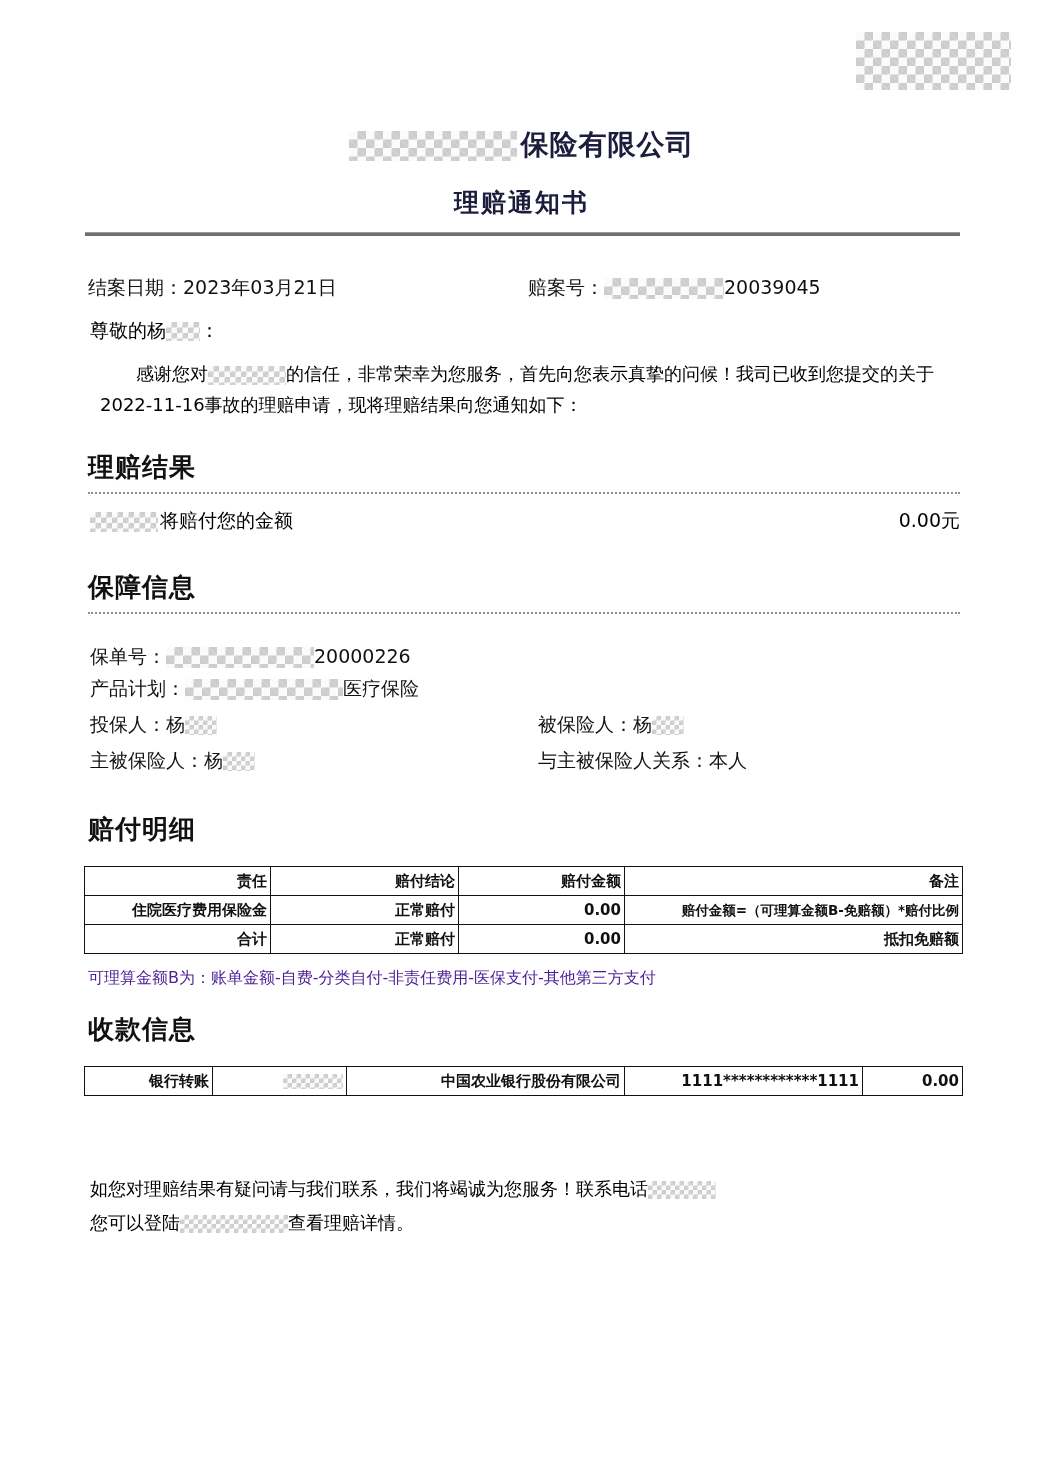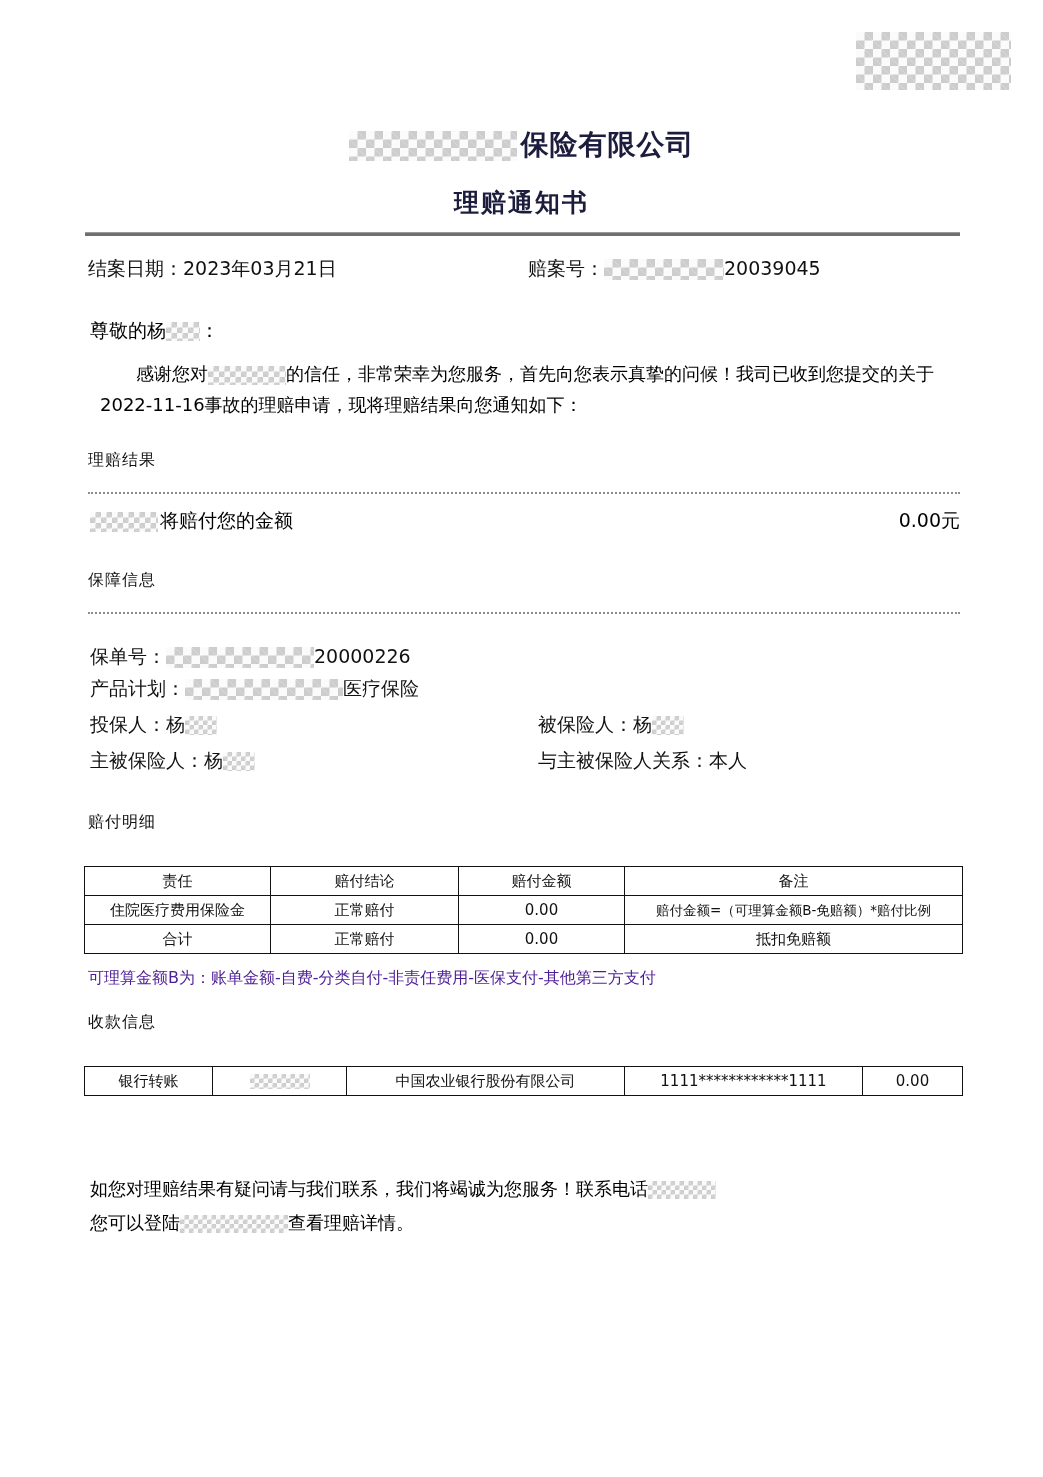--- a/index.html
+++ b/index.html
@@ -82,21 +82,21 @@
     top: 232px;
     width: 875px;
     height: 3px;
     background: #6f6f6f;
     border-top: 1px solid #9a9a9a;
   }
 
   
   .meta {
     position: absolute;
-    top: 256px;
+    top: 275px;
     left: 88px;
     width: 880px;
     font-size: 19px;
     color: #111;
   }
   .meta .left { display: inline-block; width: 440px; }
   .meta .right { display: inline-block; }
   .meta .redact { width: 120px; height: 21px; }
 
   
@@ -115,22 +115,22 @@
     font-size: 18px;
     line-height: 31px;
     text-indent: 36px;
   }
   .body-para .redact { width: 78px; height: 19px; }
 
   
   .sec-h {
     position: absolute;
     left: 88px;
-    font-size: 16px;
-    font-weight: normal;
+    font-size: 26px;
+    font-weight: bold;
     color: #111;
     letter-spacing: 1px;
   }
   .dotted {
     position: absolute;
     left: 88px;
     width: 872px;
     height: 0;
     border-top: 2px dotted #8d8d8d;
   }
@@ -161,22 +161,22 @@
   
   table.grid {
     position: absolute;
     border-collapse: collapse;
     font-size: 15px;
     color: #111;
     table-layout: fixed;
   }
   table.grid td, table.grid th {
     border: 1.6px solid #111;
-    text-align: center;
-    font-weight: normal;
+    text-align: right;
+    font-weight: bold;
     padding: 4px 3px;
     line-height: 20px;
     white-space: nowrap;
     overflow: hidden;
   }
   #detail-table { left: 84px; top: 866px; width: 878px; }
   #payee-table  { left: 84px; top: 1066px; width: 878px; }
   .note {
     position: absolute;
     left: 88px;

